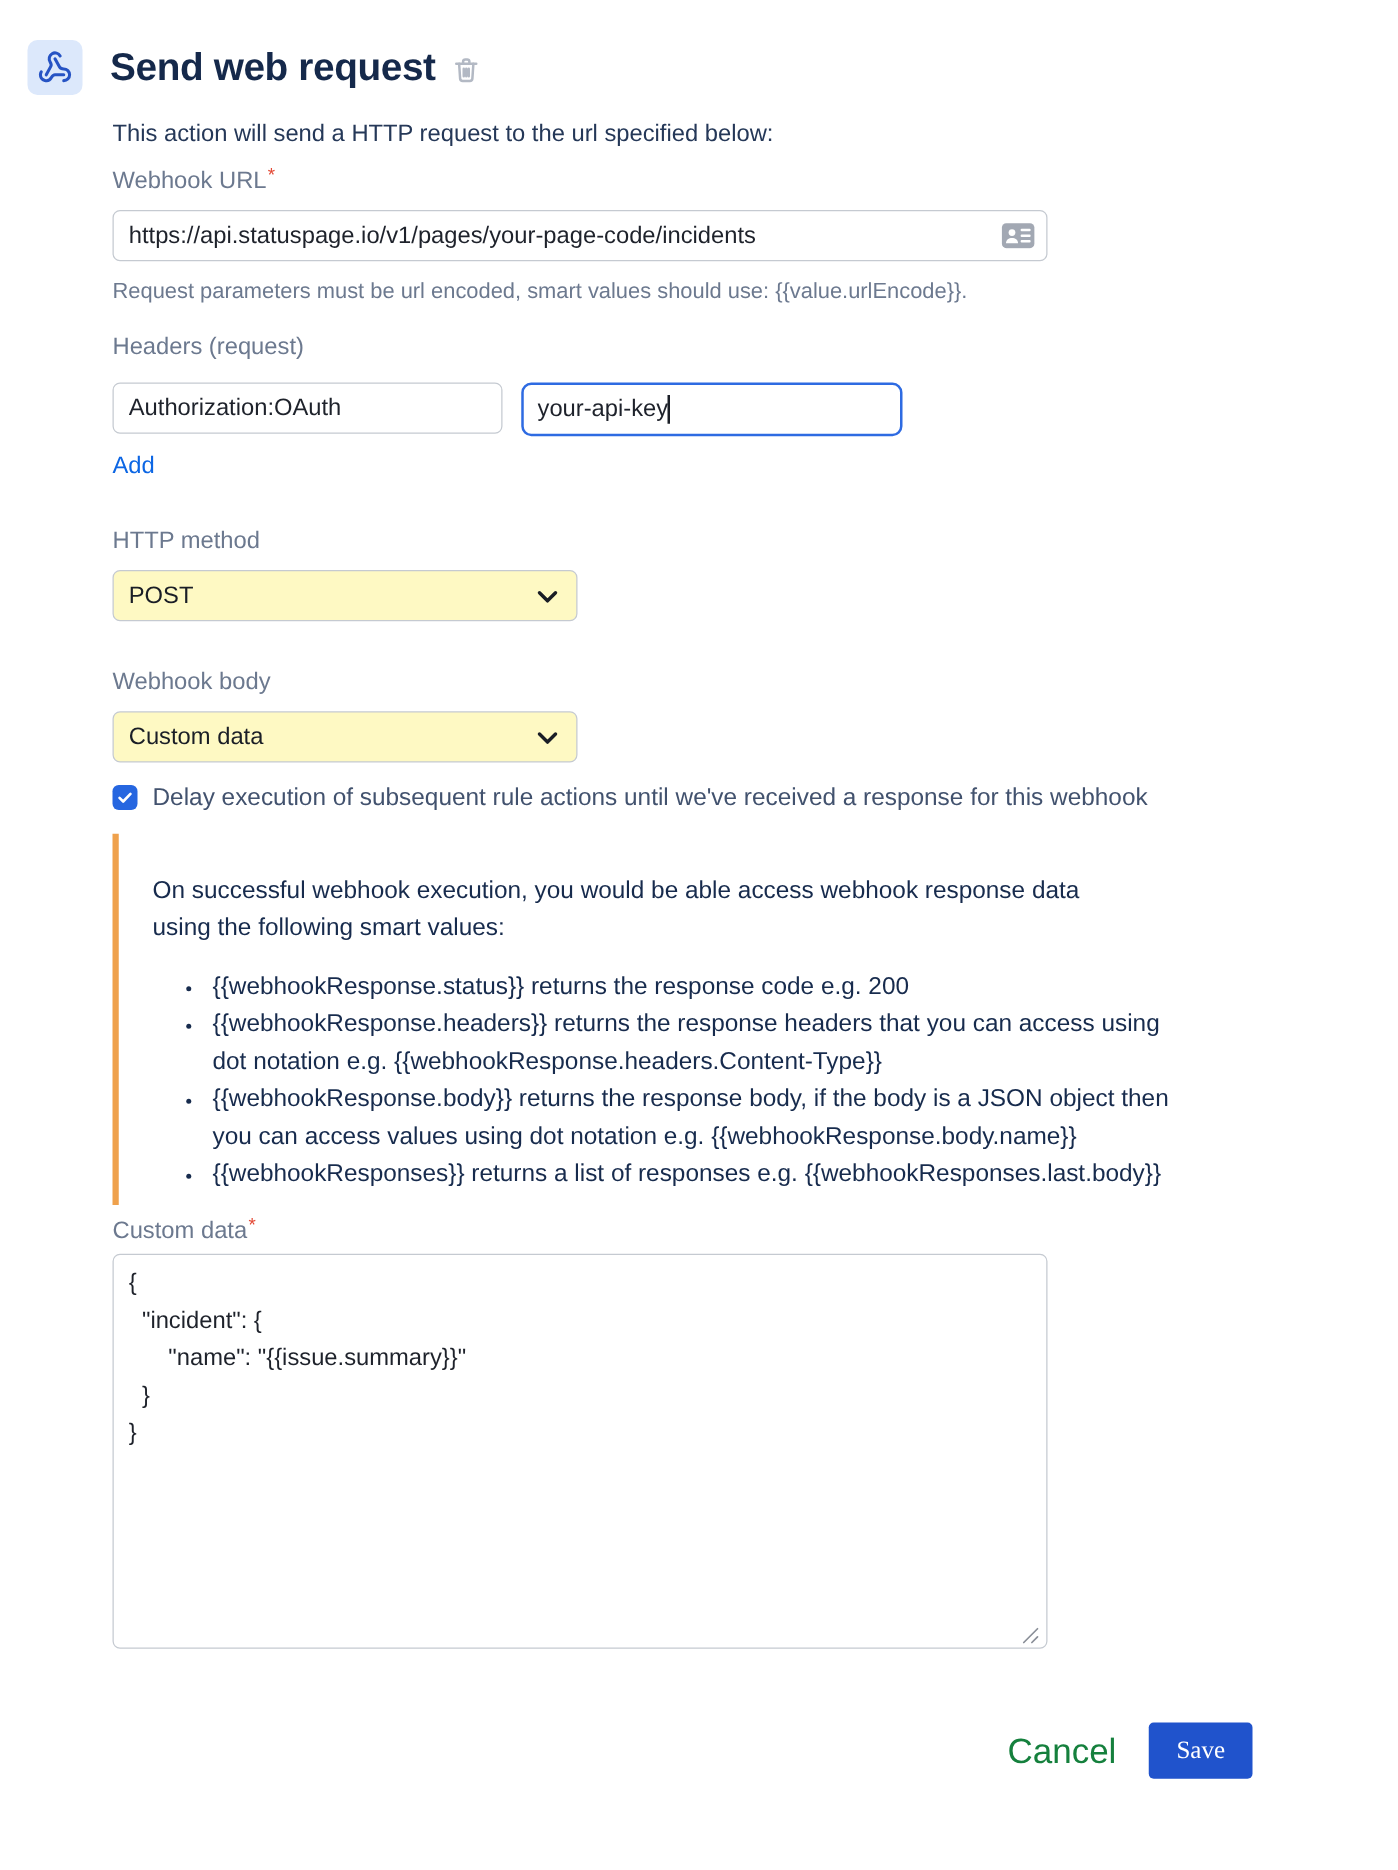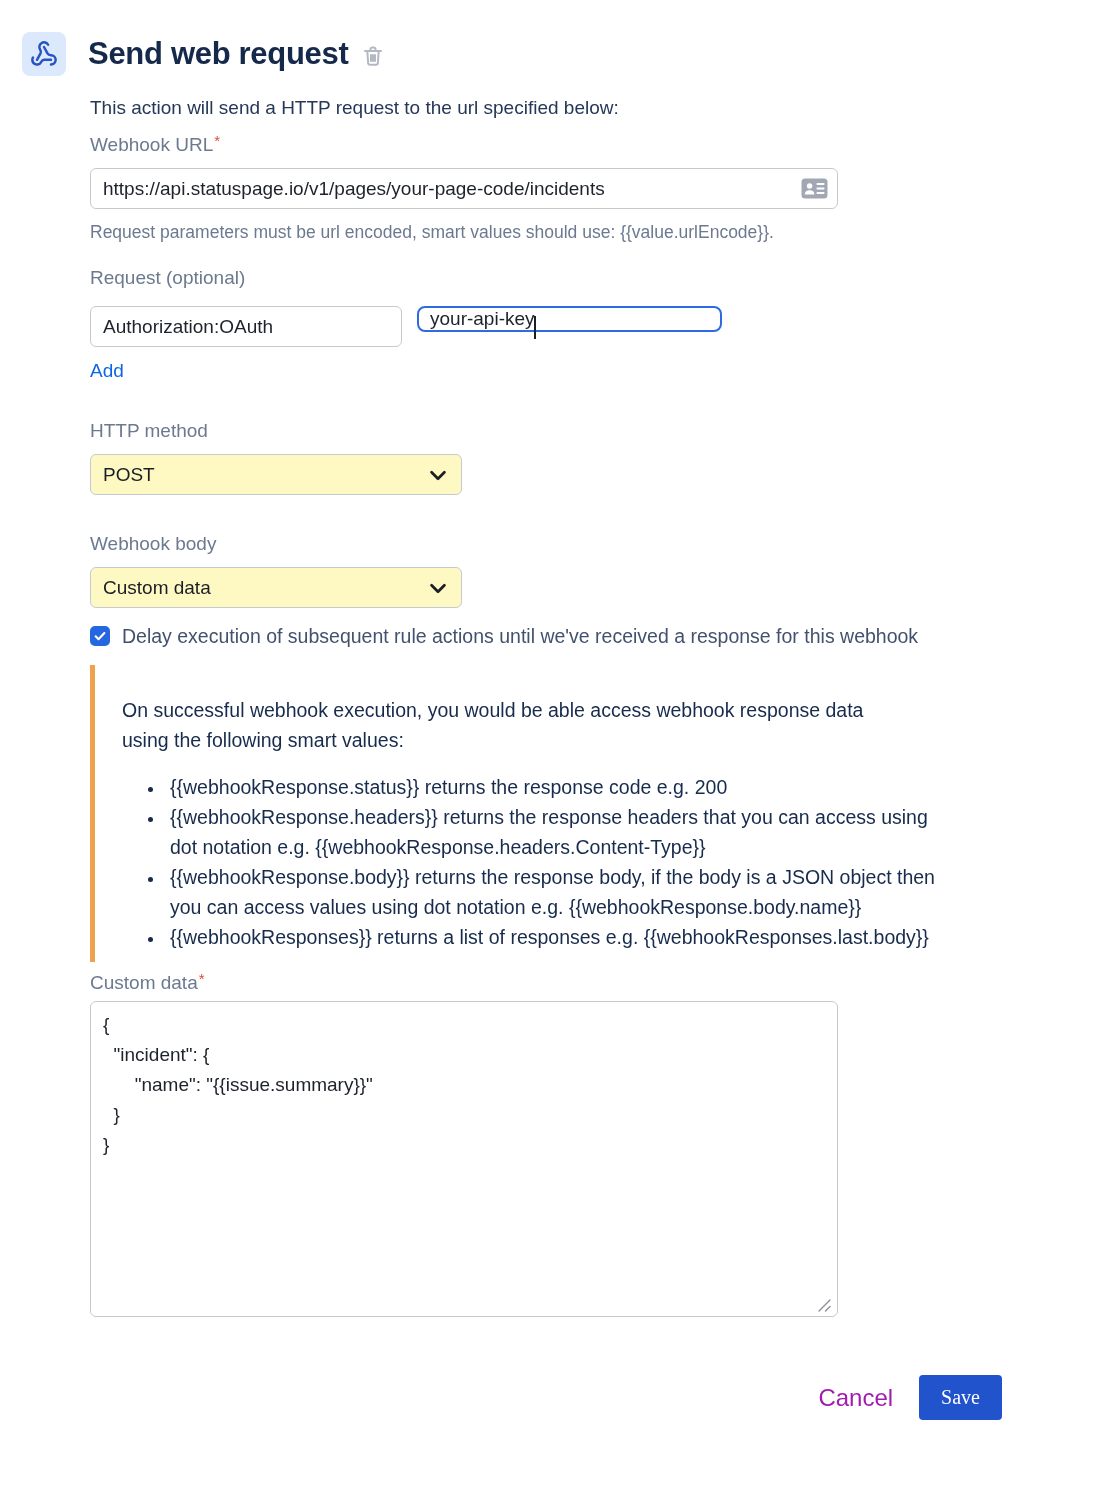--- a/index.html
+++ b/index.html
@@ -41,21 +41,21 @@
   .url-wrap .text-input { width: 748px; padding-right: 32px; }
   .card-icon { position: absolute; right: 10px; top: 10px; line-height: 0; cursor: pointer; }
   .card-icon svg { width: 27px; height: 21px; }
 
   .helper { margin-top: 13px; font-size: 17.5px; color: #6C798F; }
 
   .hdrs-label { margin-top: 24px; }
   .hdr-row { display: flex; margin-top: 17px; align-items: flex-start; }
   .hdr-key { width: 312px; }
   .hdr-val-wrap { position: relative; margin-left: 15px; }
-  .hdr-val { width: 305px; height: 26px; border: 2.5px solid #2E6BE2; border-radius: 8px; padding: 0 11px; }
+  .hdr-val { width: 305px; height: 43px; border: 2.5px solid #2E6BE2; border-radius: 8px; padding: 0 11px; }
   .caret { position: absolute; left: 117px; top: 10px; width: 1.5px; height: 23px; background: #1B1F27; }
 
   .link { display: inline-block; margin-top: 13px; font-size: 19px; color: #0C66E4; cursor: pointer; text-decoration: none; }
 
   .select-label { margin-top: 38px; }
   .select {
     margin-top: 12px; width: 372px; height: 41px; border: 1px solid #C5CAD1; border-radius: 6px;
     display: flex; align-items: center; justify-content: space-between; padding: 0 12px;
     font-size: 19px; color: #1A1E26; cursor: pointer; background: #fef9c3;
   }
@@ -86,21 +86,21 @@
   textarea {
     width: 748px; height: 316px; border: 1px solid #C5CAD1; border-radius: 6px;
     font-family: "Liberation Sans", sans-serif; font-size: 19px; line-height: 30px;
     color: #1E222B; padding: 8px 12px; resize: none; outline: none; white-space: pre;
   }
   .resize-handle { position: absolute; right: 6px; bottom: 8px; line-height: 0; cursor: nwse-resize; }
   .resize-handle svg { width: 16px; height: 16px; }
 
   
   .footer { display: flex; justify-content: flex-end; align-items: center; margin-top: 54px; padding-right: 78px; }
-  .cancel { font-size: 24px; color: #a21caf; cursor: pointer; }
+  .cancel { font-size: 28px; color: #15803d; cursor: pointer; }
   .save {
     margin-left: 26px; height: 45px; padding: 0 22px; background: #2053CC; color: #fff;
     border: none; border-radius: 4px; font-family: Liberation Serif, serif;
     font-size: 20px; font-weight: 500; cursor: pointer;
   }
 </style>
 </head>
 <body>
 
 <div class="page">
@@ -139,21 +139,21 @@
           <circle cx="8.6" cy="8" r="2.7" fill="#ffffff"></circle>
           <path d="M3.8 16.6c0-3.1 2.2-4.3 4.8-4.3s4.8 1.2 4.8 4.3z" fill="#ffffff"></path>
           <rect x="15.5" y="5" width="8" height="2" rx="0.8" fill="#ffffff"></rect>
           <rect x="15.5" y="9.5" width="8" height="2" rx="0.8" fill="#ffffff"></rect>
           <rect x="15.5" y="14" width="8" height="2" rx="0.8" fill="#ffffff"></rect>
         </svg>
       </span>
     </div>
     <p class="helper">Request parameters must be url encoded, smart values should use: {{value.urlEncode}}.</p>
 
-    <div class="field-label hdrs-label">Request (optional)</div>
+    <div class="field-label hdrs-label">Headers (request)</div>
     <div class="hdr-row">
       <input type="text" class="text-input hdr-key" value="Authorization:OAuth" style="">
       <span class="hdr-val-wrap">
         <input type="text" class="text-input hdr-val" value="your-api-key" style="">
         <span class="caret"></span>
       </span>
     </div>
     <a class="link">Add</a>
 
     <div class="field-label select-label">HTTP method</div>

